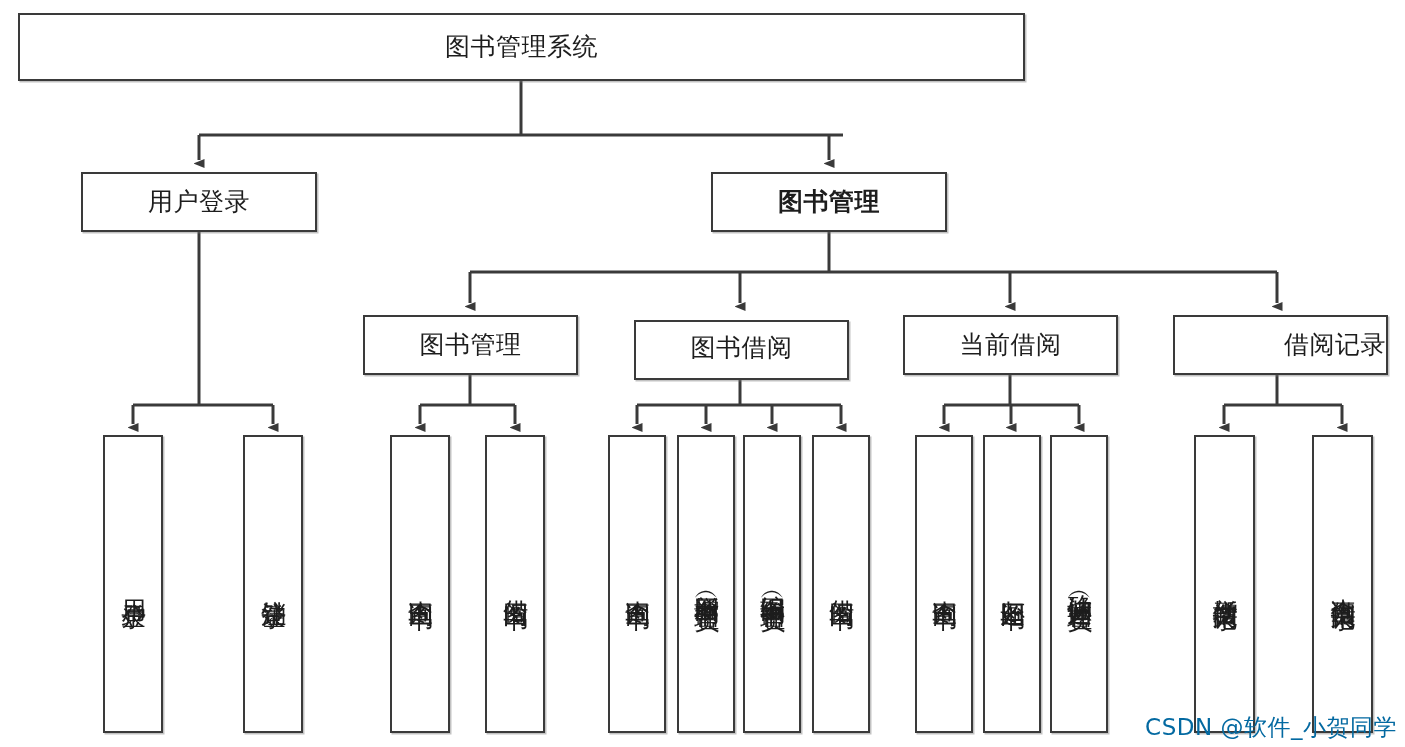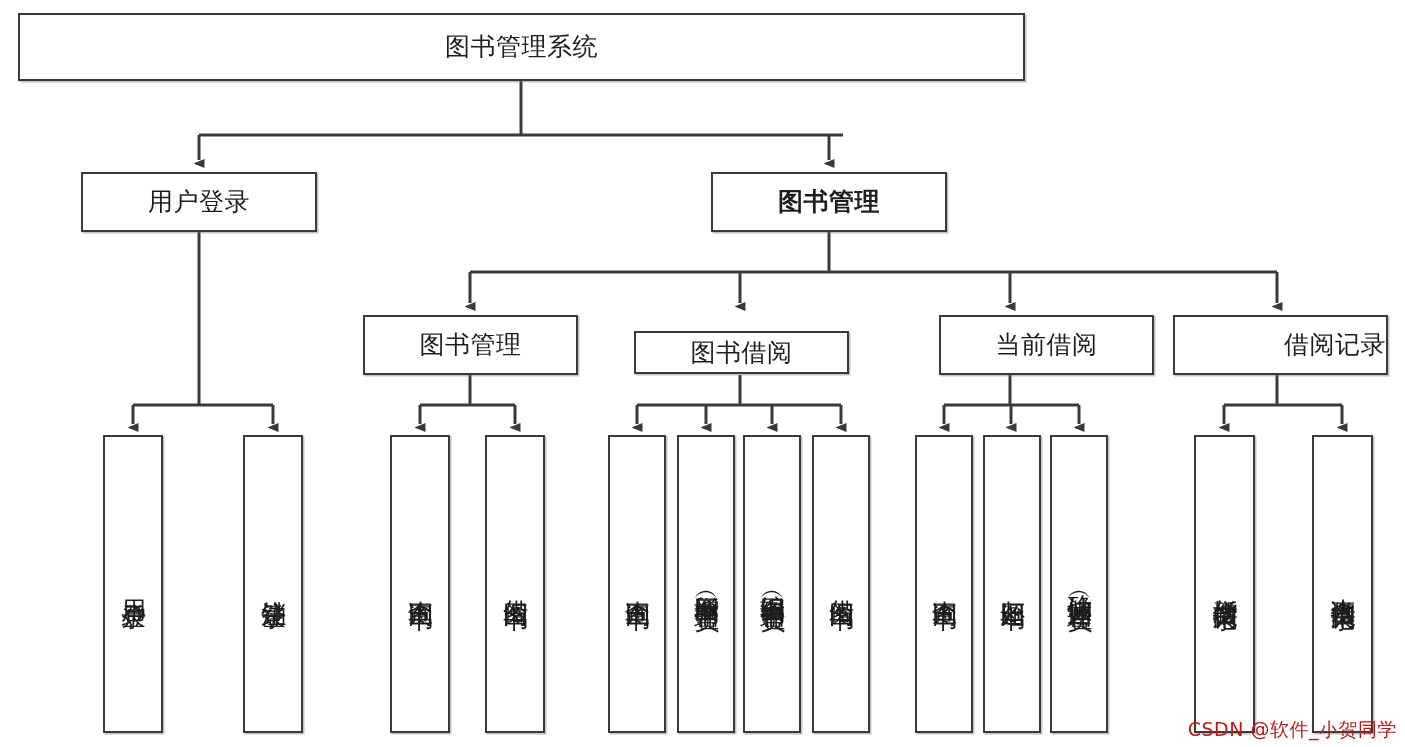--- a/index.html
+++ b/index.html
@@ -60,22 +60,22 @@
     text-orientation: upright;
     font-size: 25px;
     line-height: 1.05;
     letter-spacing: 2px;
     max-height: 100%;
   }
   #watermark {
     position: absolute;
     right: 8px;
     bottom: 4px;
-    font-size: 19px;
-    color: #b91c1c;
+    font-size: 23px;
+    color: #0369a1;
     letter-spacing: 0.5px;
     white-space: nowrap;
     z-index: 3;
     font-family: "DejaVu Sans", "Liberation Sans", sans-serif;
   }
 </style>
 </head>
 <body>
 
 <div id="canvas">
@@ -137,24 +137,24 @@
   <div class="node h" style="left:81px; top:172px; width:236px; height:60px;">
     <span class="label">用户登录</span>
   </div>
   <div class="node h" style="left:711px; top:172px; width:236px; height:60px;font-weight:bold;">
     <span class="label">图书管理</span>
   </div>
 
   <div class="node h" style="left:363px; top:315px; width:215px; height:60px;">
     <span class="label">图书管理</span>
   </div>
-  <div class="node h" style="left:634px; top:331px; width:215px; height:43px;">
+  <div class="node h" style="left:634px; top:320px; width:215px; height:60px;font-family:Liberation Mono, monospace;">
     <span class="label">图书借阅</span>
   </div>
-  <div class="node h" style="left:903px; top:315px; width:215px; height:60px;margin-left:36px;">
+  <div class="node h" style="left:903px; top:315px; width:215px; height:60px;">
     <span class="label">当前借阅</span>
   </div>
   <div class="node h" style="left:1173px; top:315px; width:215px; height:60px;justify-content:flex-end;">
     <span class="label">借阅记录</span>
   </div>
 
   <div class="node v" style="left:103px; top:435px; width:60px; height:298px;">
     <span class="label">用户登录</span>
   </div>
   <div class="node v" style="left:243px; top:435px; width:60px; height:298px;">

